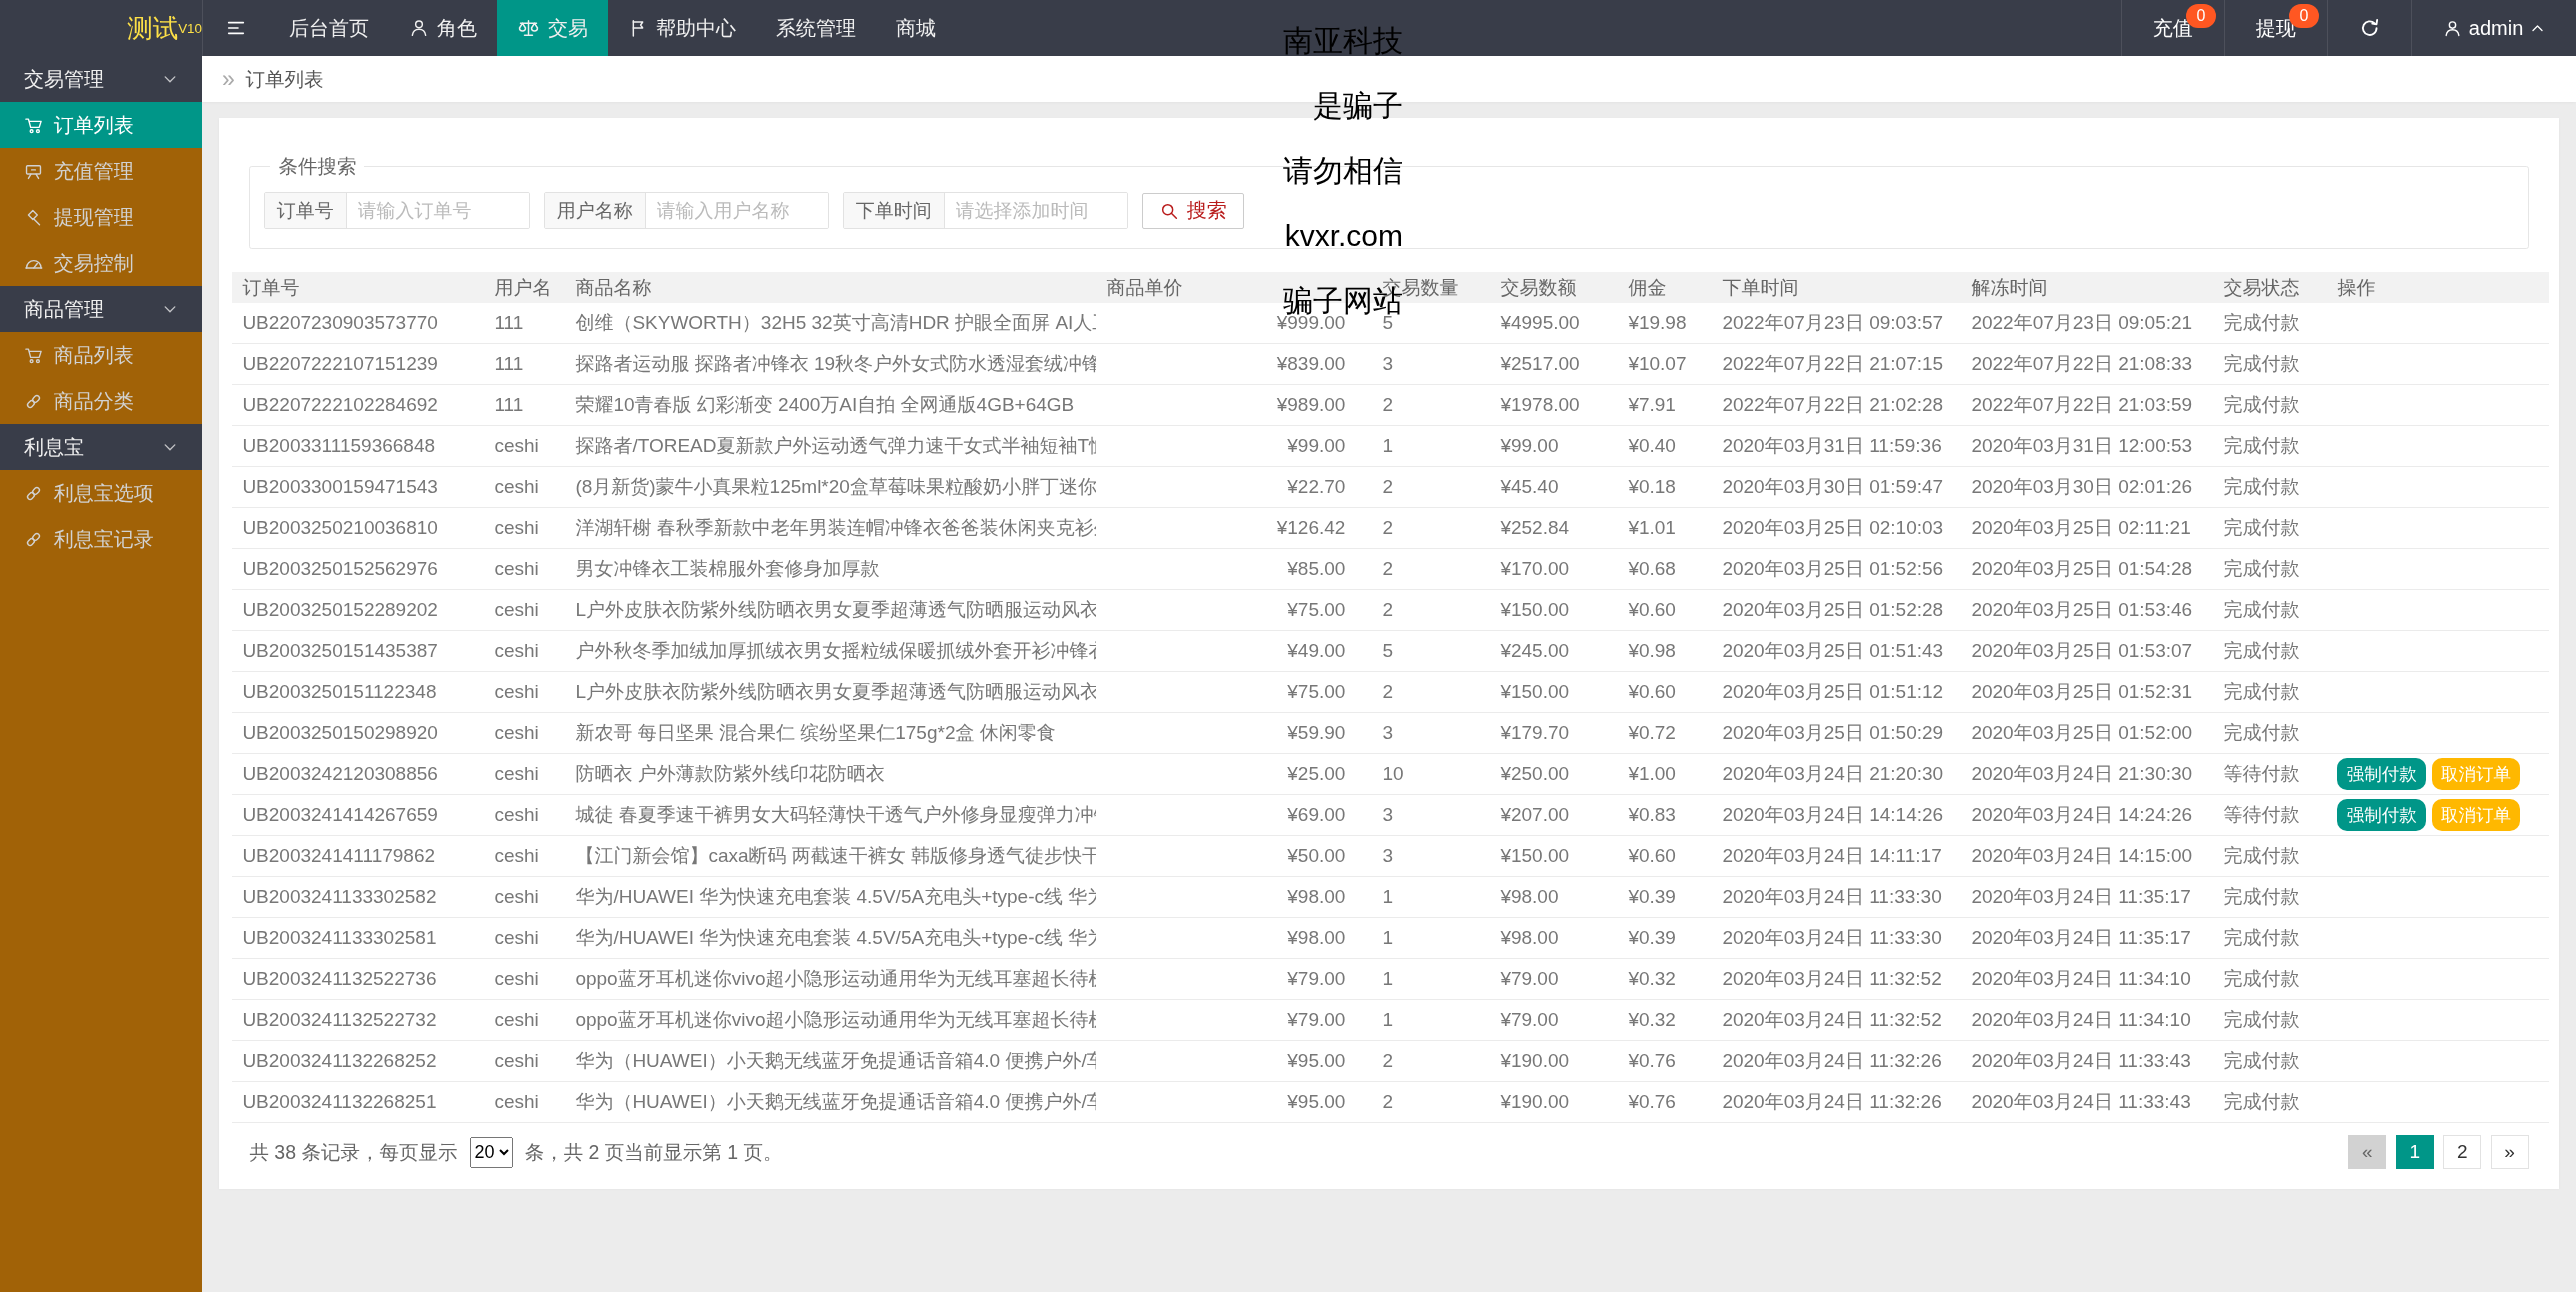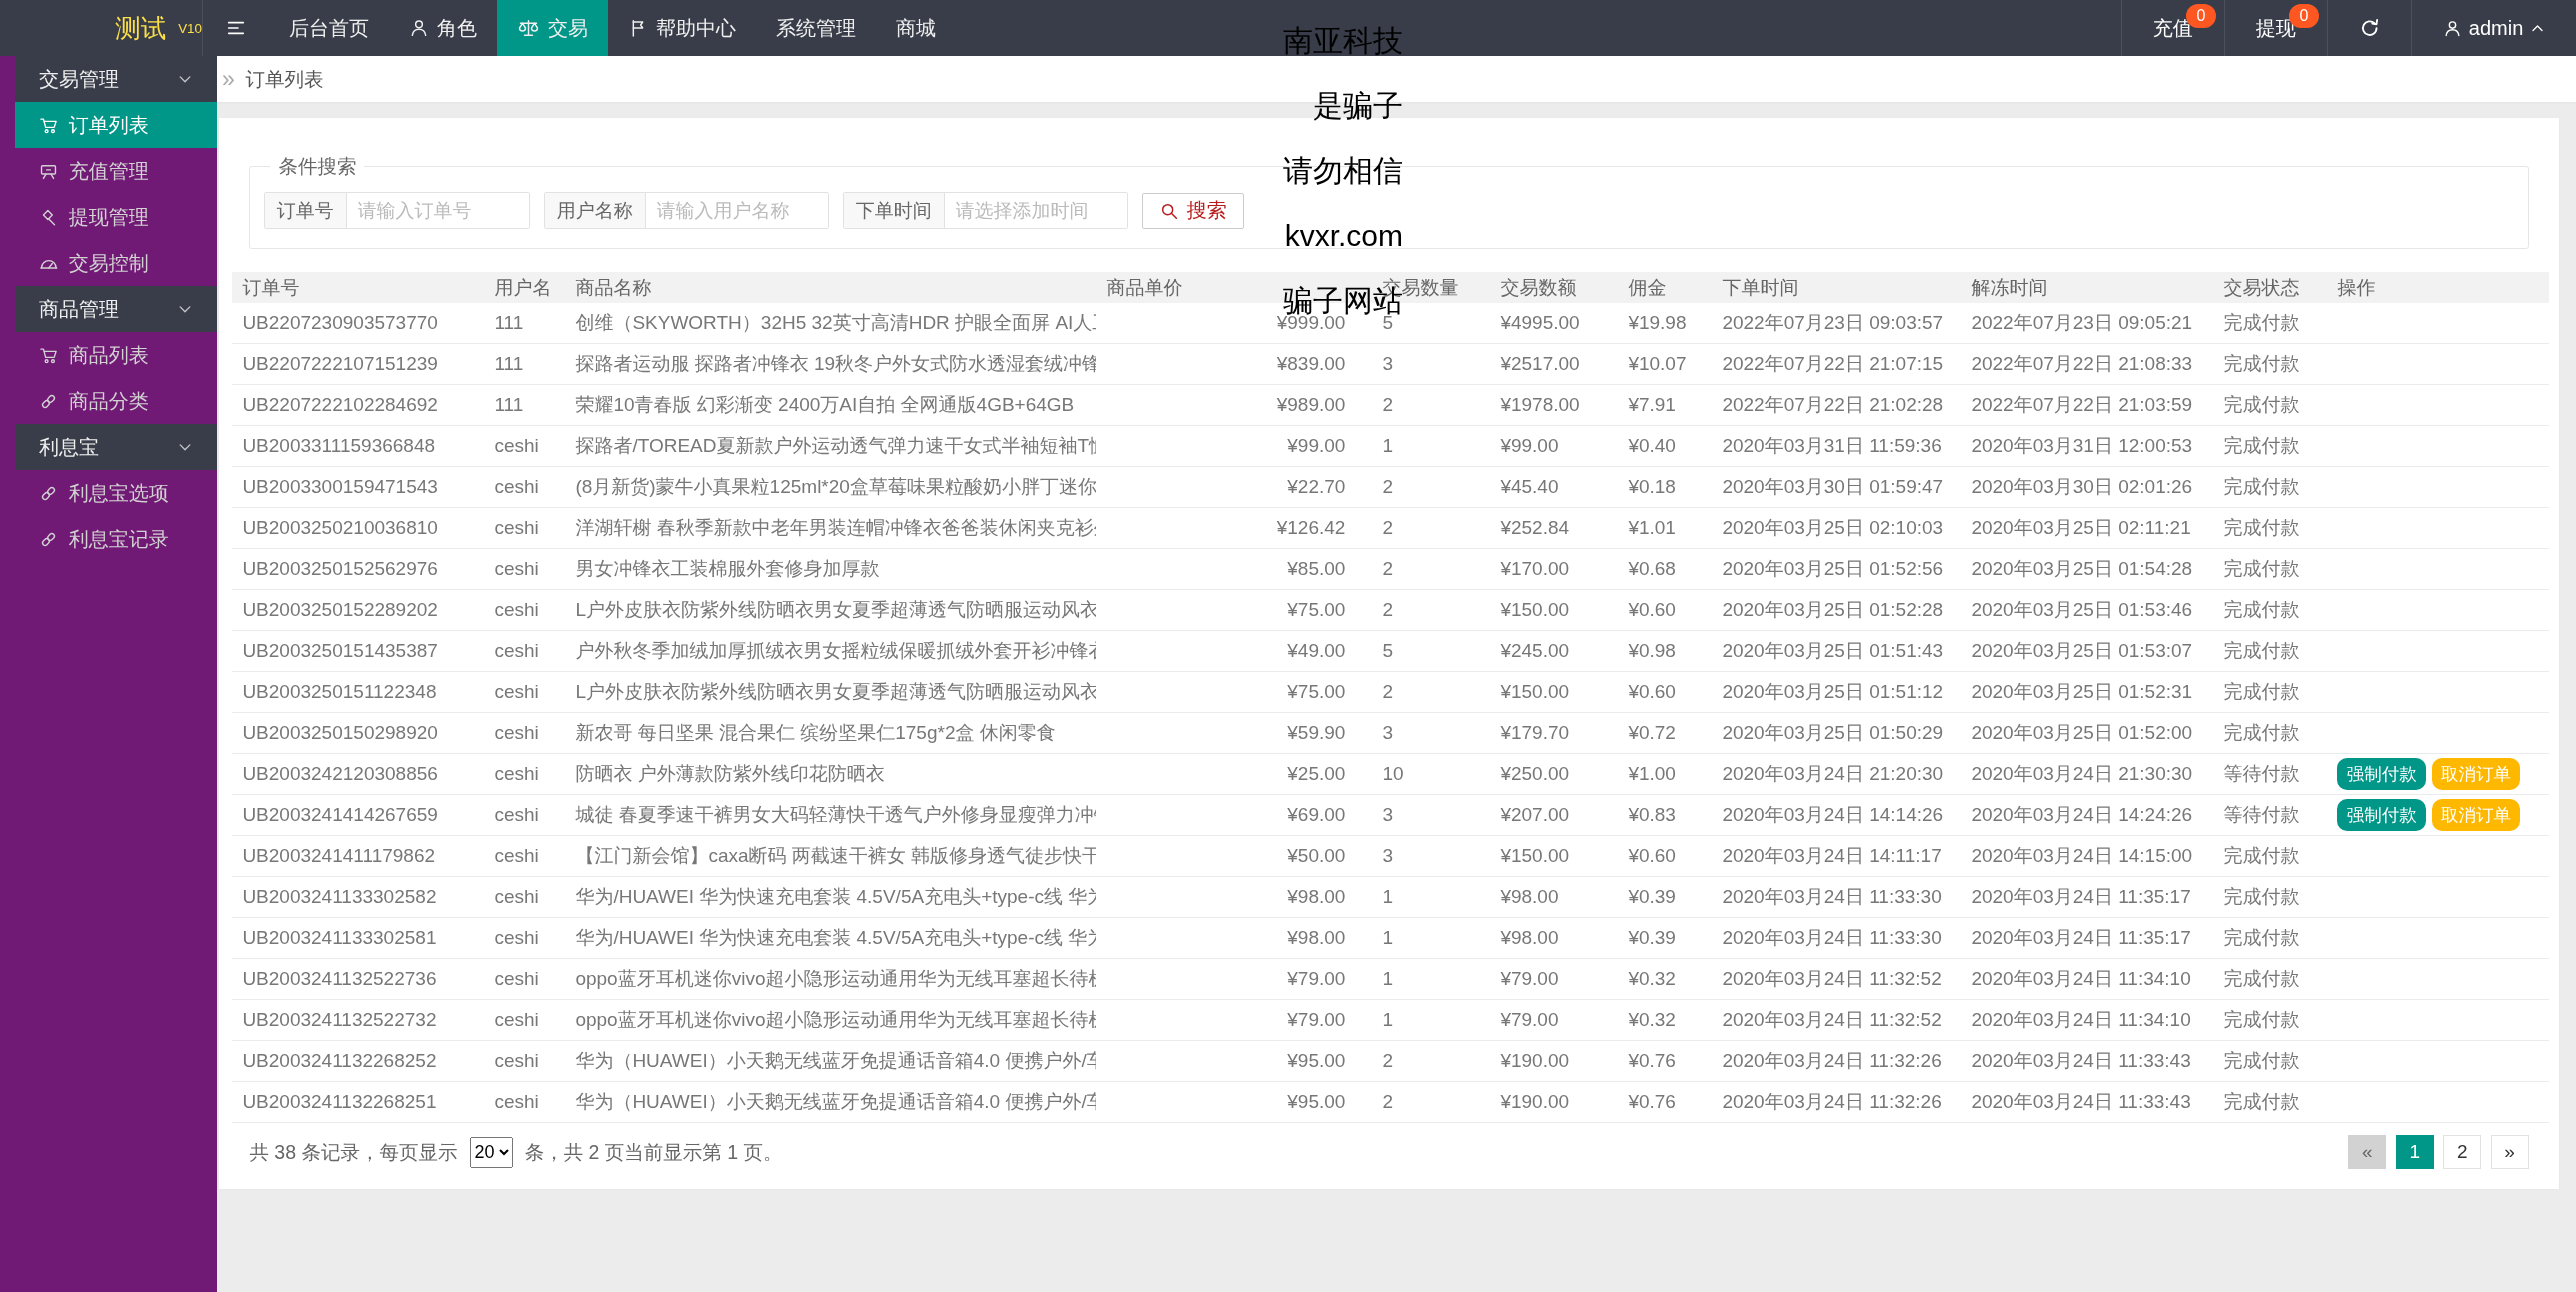--- a/index.html
+++ b/index.html
@@ -2,33 +2,33 @@
 <html style="font-size:10.8px"><head>
 <meta charset="utf-8">
 <style>
   html,body{margin:0;padding:0;}
   body{font-family:"Liberation Sans","DejaVu Sans",sans-serif;}
   .screen{position:relative;width:2576px;height:1292px;background:#ececec;overflow:hidden;}
 
   
   .topbar{position:absolute;top:0;left:0;right:0;height:56px;background:#393D49;display:flex;align-items:stretch;color:#fff;z-index:10;}
   .logo{width:202px;display:flex;align-items:center;justify-content:flex-end;font-size:25.5px;color:#fde047;border-right:0.7px solid rgba(255,255,255,.1);}
-  .logo sup{font-size:13.4px;margin-left:12px;}
+  .logo sup{font-size:13.4px;margin-left:0;}
   .nav-left{display:flex;align-items:stretch;}
   .hamburger{display:flex;align-items:center;padding:0 23px;cursor:pointer;}
   .nav-item{display:flex;align-items:center;gap:8px;padding:0 20px;font-size:20px;color:#f0f0f0;cursor:pointer;}
   .nav-item.active{background:#009688;}
   .topbar-right{margin-left:auto;display:flex;align-items:stretch;}
   .top-action{position:relative;display:flex;align-items:center;gap:6.7px;padding:0 31px;font-size:20px;border-left:0.7px solid rgba(255,255,255,.1);cursor:pointer;}
   .badge{position:absolute;top:4px;right:8px;min-width:24px;height:24px;line-height:24px;border-radius:12px;background:#FF5722;color:#fff;font-size:16px;text-align:center;padding:0 2.7px;}
   .icon{display:inline-flex;align-items:center;justify-content:center;}
   .icon svg{display:block;}
 
   
-  .sidebar{position:absolute;top:56px;left:0;bottom:0;width:202px;background:#701a75;z-index:5;padding-left:15px;}
+  .sidebar{position:absolute;top:56px;left:0;bottom:0;width:202px;background:#a16207;z-index:5;}
   .side-group-title{height:46px;display:flex;align-items:center;padding:0 24px;background:#393D49;color:#f0f0f0;font-size:20px;cursor:pointer;}
   .side-group-title .chev{margin-left:auto;opacity:.75;}
   .side-item{height:46px;display:flex;align-items:center;gap:10.8px;padding:0 24px;color:#d2d2d2;font-size:20px;cursor:pointer;}
   .side-item.active{background:#009688;color:#fff;}
 
   
   .main{position:absolute;top:56px;left:202px;right:0;bottom:0;background:#ececec;overflow:hidden;}
   .breadcrumb-bar{height:46px;background:#fff;display:flex;align-items:center;padding:0 20px;font-size:19.5px;color:#555;box-shadow:0 1.3px 3.4px rgba(0,0,0,.06);}
   .breadcrumb-arrow{color:#aaa;margin-right:10.8px;font-size:23px;line-height:1;}
   .card{margin:16px 17px 0;background:#fff;box-shadow:0 0.7px 2.7px rgba(0,0,0,.05);padding:35px 13.4px 20px;}

